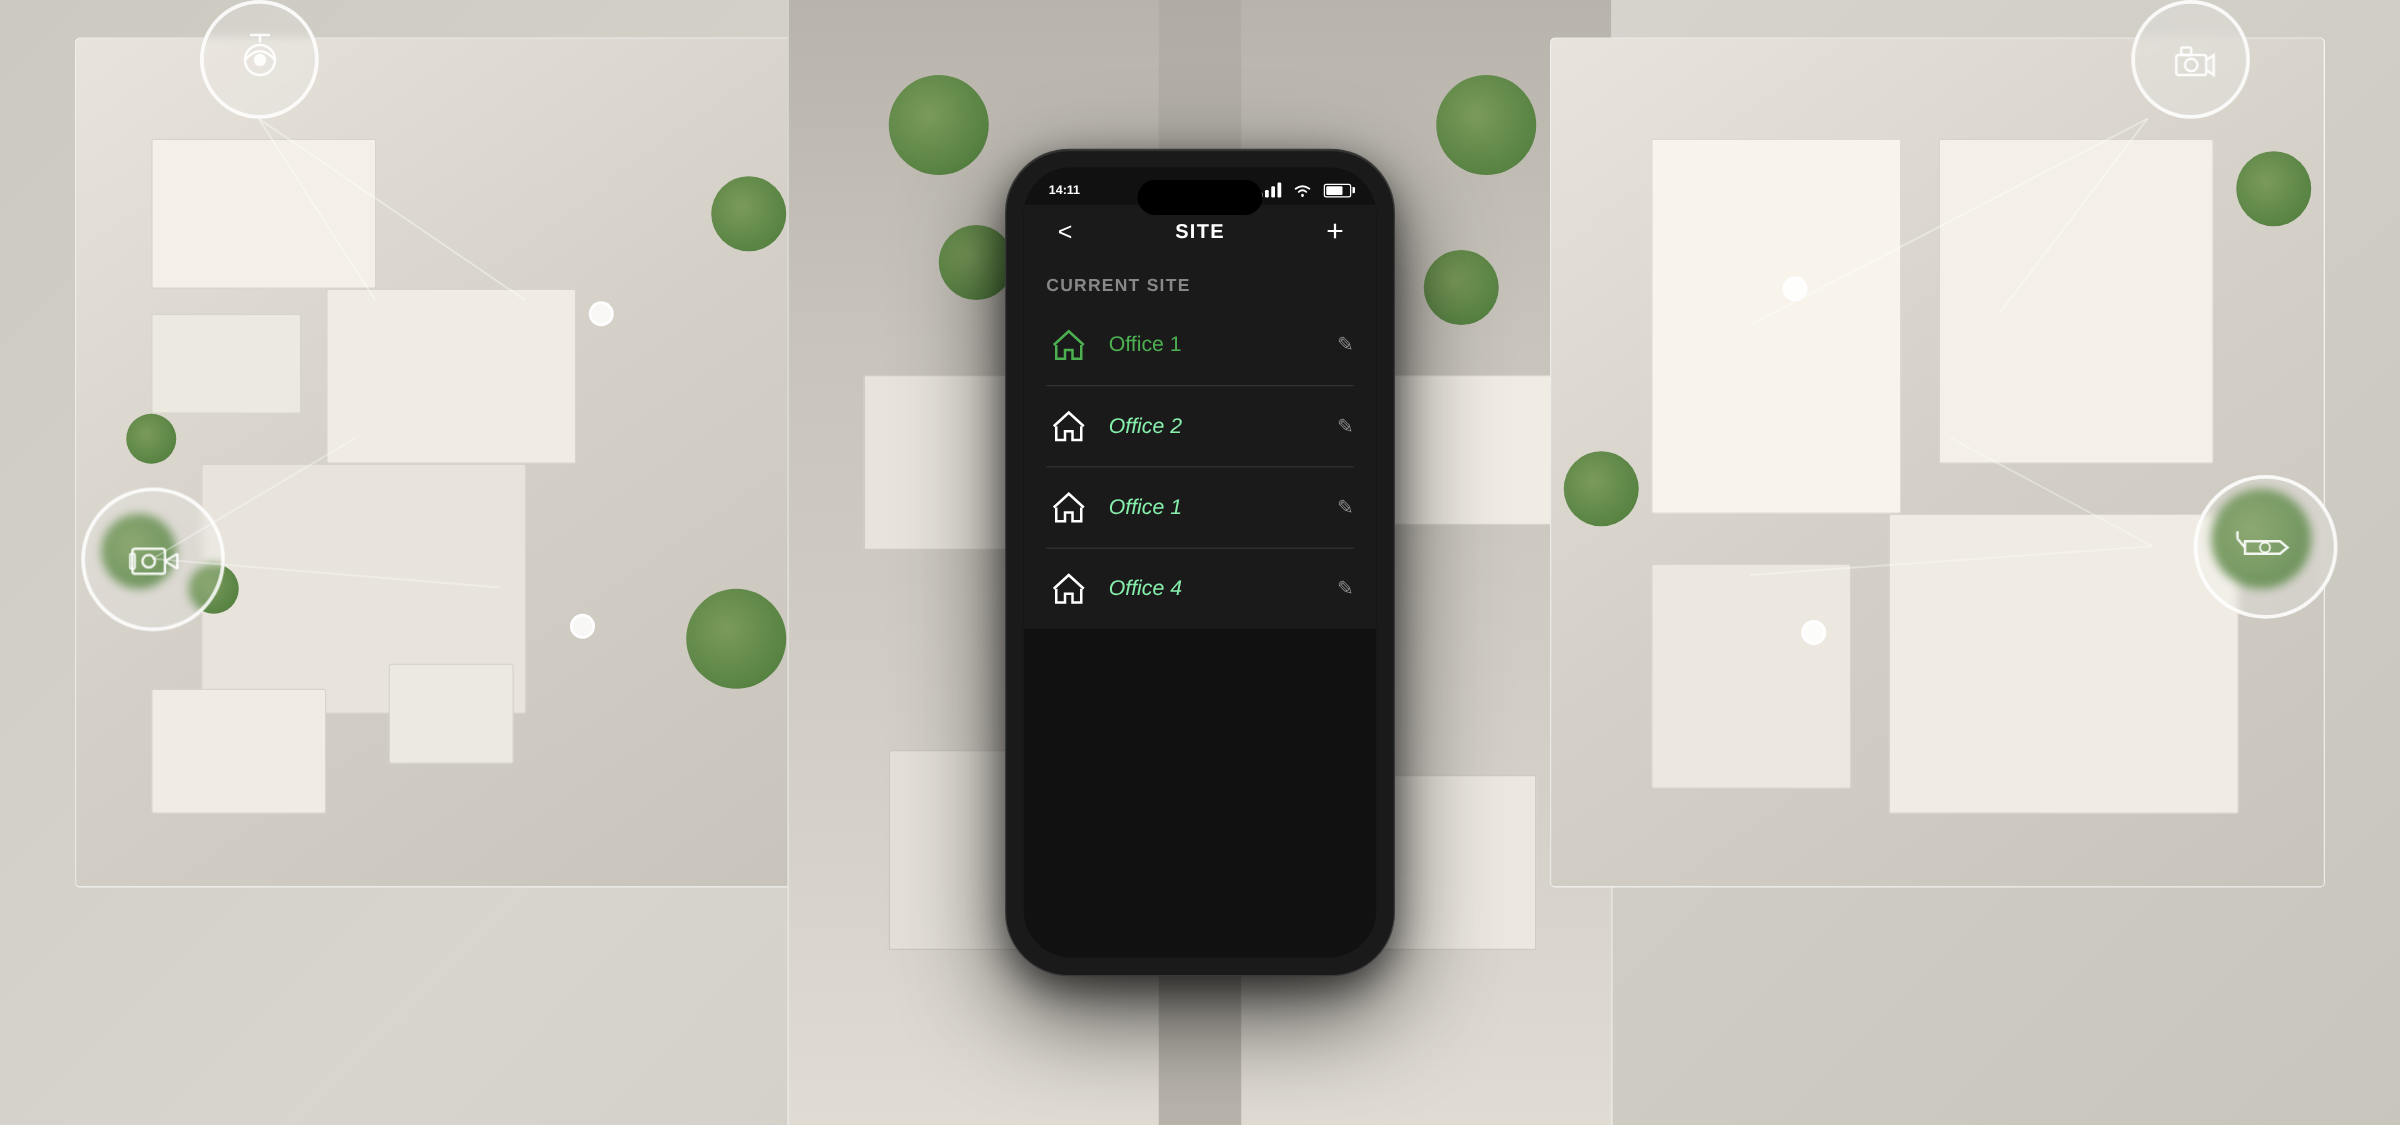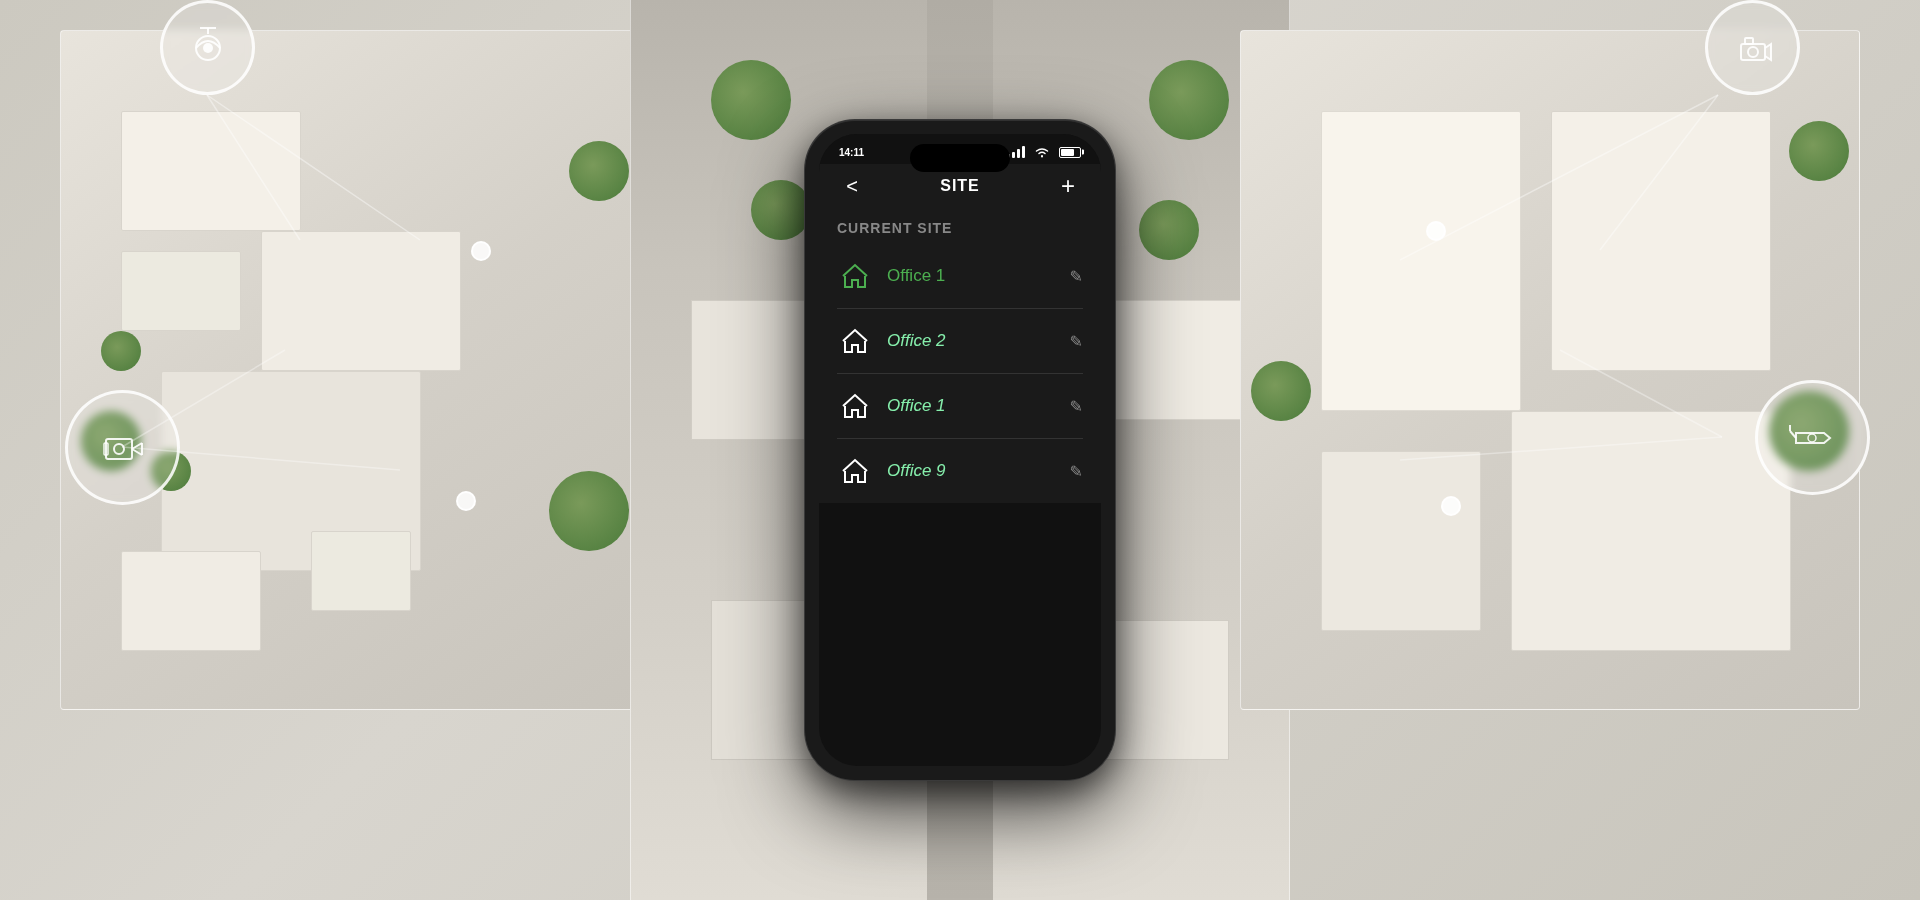--- a/index.html
+++ b/index.html
@@ -520,20 +520,20 @@
           <span class="site-edit">✎</span>
         </div>
 
         <div class="site-item">
           <div class="site-icon">
             <svg width="28" height="26" viewBox="0 0 28 26">
               <path d="M2 13 L14 2 L26 13" class="house-svg-white"></path>
               <path d="M4 13 L4 24 L11 24 L11 17 L17 17 L17 24 L24 24 L24 13" class="house-svg-white"></path>
             </svg>
           </div>
-          <span class="site-name inactive">Office 9</span>
+          <span class="site-name inactive">Office 4</span>
           <span class="site-edit">✎</span>
         </div>
 
       </div>
     </div>
   </div>
 </div>
 
 </body></html>

